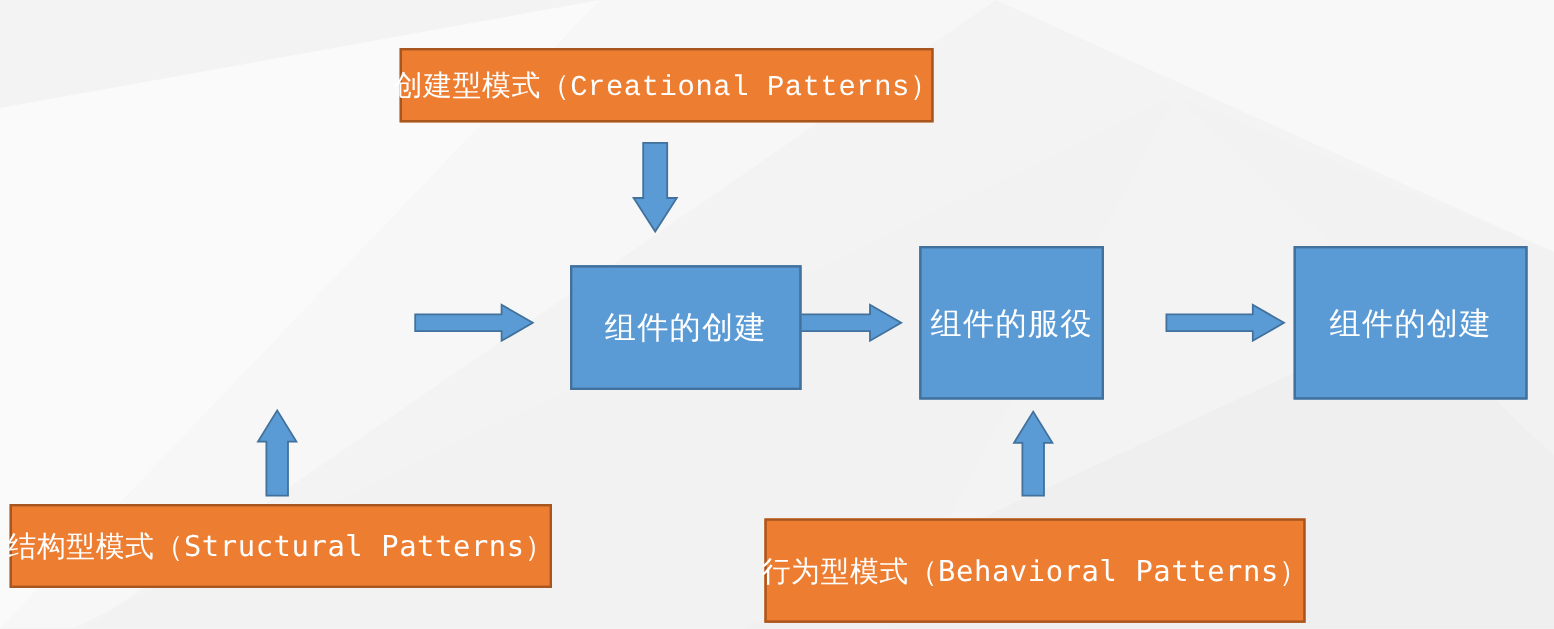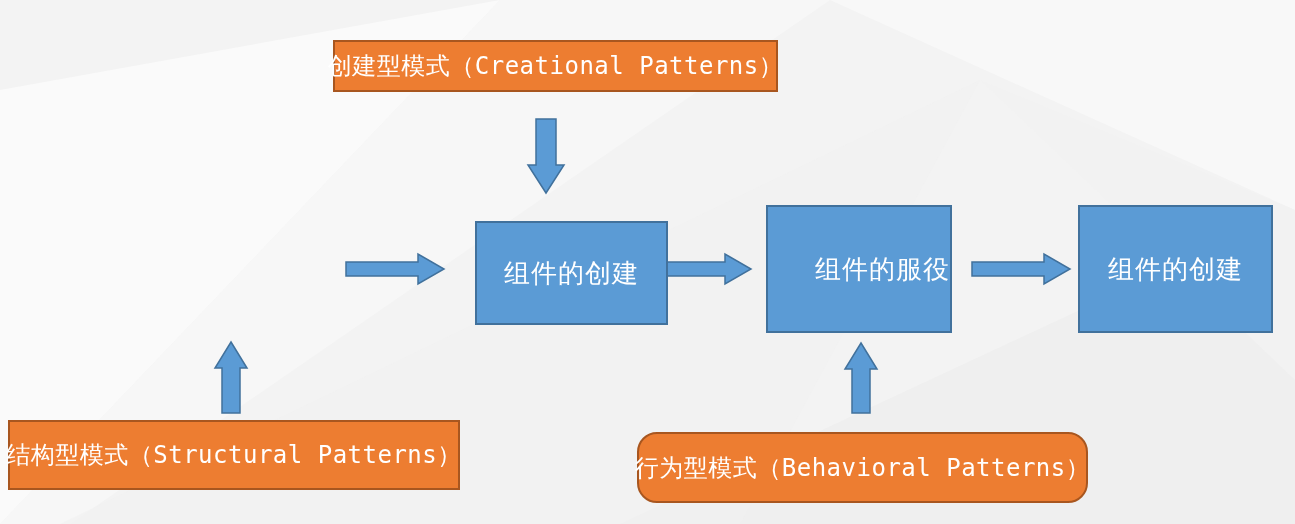--- a/index.html
+++ b/index.html
@@ -50,38 +50,38 @@
 
   <svg class="arrow-svg" viewBox="0 0 1295 524">
     <polygon class="arrow" points="346,262 418,262 418,254 444,269 418,284 418,276 346,276"></polygon>
     <polygon class="arrow" points="657,262 725,262 725,254 751,269 725,284 725,276 657,276"></polygon>
     <polygon class="arrow" points="972,262 1044,262 1044,254 1070,269 1044,284 1044,276 972,276"></polygon>
     <polygon class="arrow" points="536,119 556,119 556,165 564,165 546,193 528,165 536,165"></polygon>
     <polygon class="arrow" points="231,342 247,368 240,368 240,413 222,413 222,368 215,368"></polygon>
     <polygon class="arrow" points="861,343 877,369 870,369 870,413 852,413 852,369 845,369"></polygon>
   </svg>
 
-  <div class="node orange" style="left:333px;top:40px;width:445px;height:52px;">
+  <div class="node orange" style="left:333px;top:40px;width:445px;height:62px;font-family:Liberation Mono, monospace;">
     <span>创建型模式（Creational Patterns）</span>
   </div>
 
   <div class="node orange" style="left:8px;top:420px;width:452px;height:70px;">
     <span>结构型模式（Structural Patterns）</span>
   </div>
 
-  <div class="node orange" style="left:637px;top:432px;width:451px;height:71px;border-radius:20px;">
+  <div class="node orange" style="left:637px;top:432px;width:451px;height:87px;">
     <span>行为型模式（Behavioral Patterns）</span>
   </div>
 
 
   <div class="node blue" style="left:475px;top:205px;width:193px;height:104px;margin-top:16px;">
     <span>组件的创建</span>
   </div>
 
-  <div class="node blue" style="left:766px;top:205px;width:186px;height:128px;justify-content:flex-end;">
+  <div class="node blue" style="left:766px;top:205px;width:154px;height:128px;">
     <span>组件的服役</span>
   </div>
 
   <div class="node blue" style="left:1078px;top:205px;width:195px;height:128px;">
     <span>组件的创建</span>
   </div>
 
 </div>
 
 </body></html>

